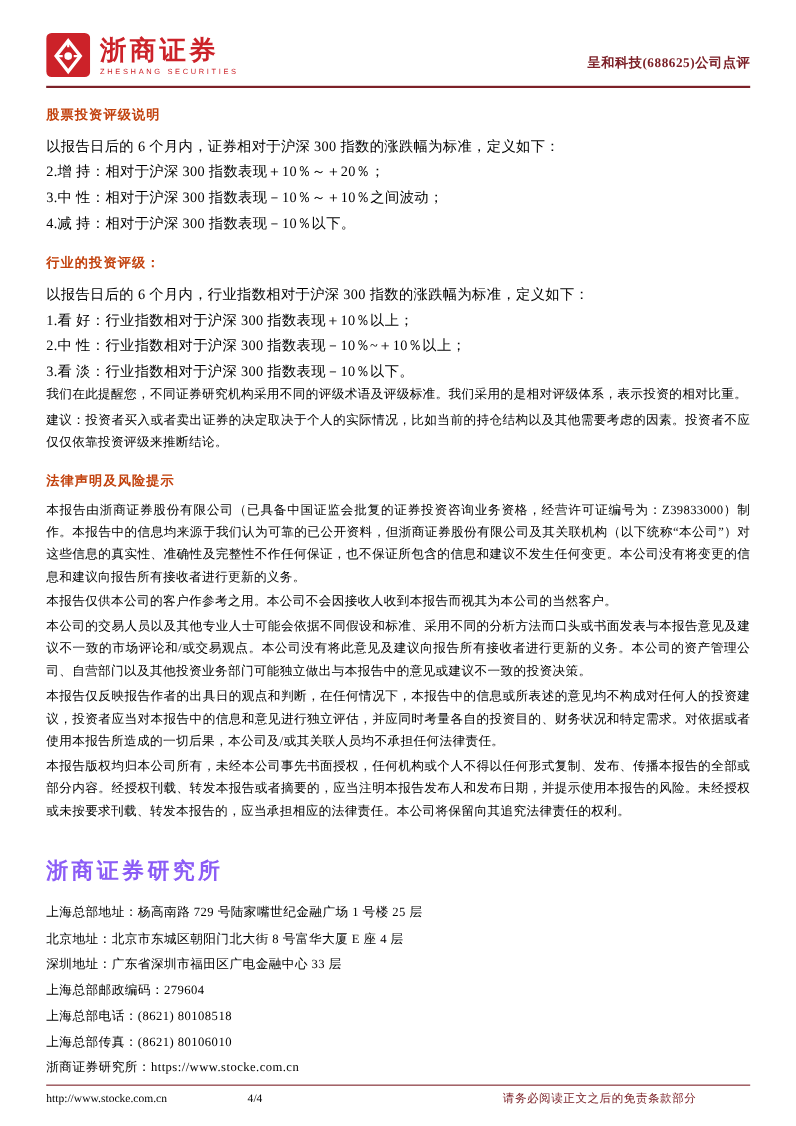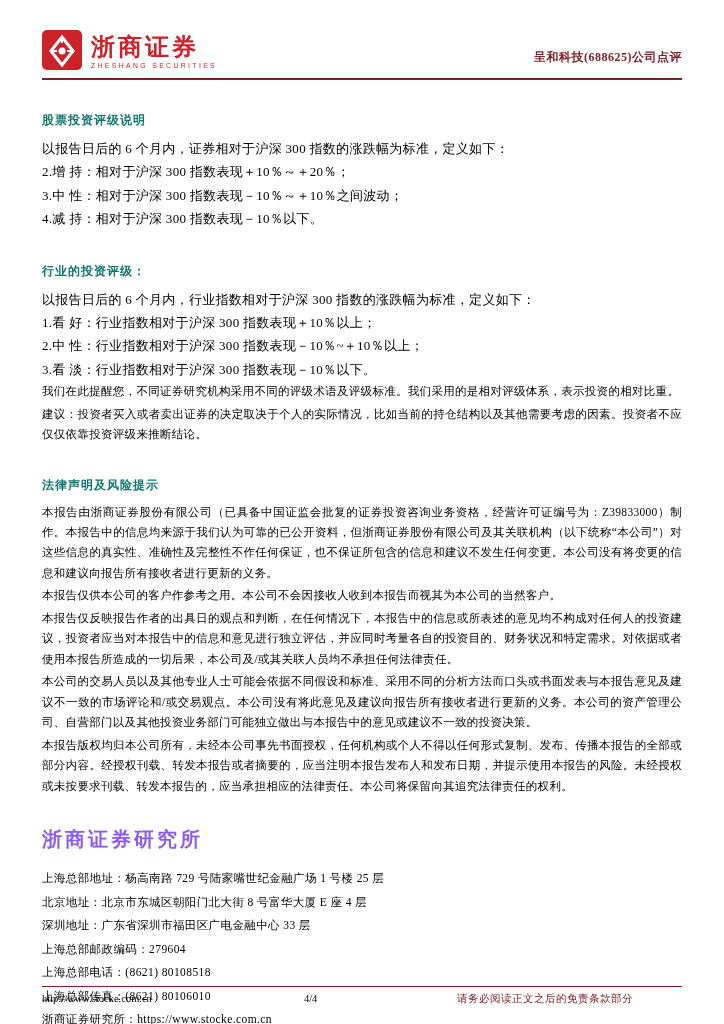--- a/index.html
+++ b/index.html
@@ -20,21 +20,21 @@
   .header { display: flex; justify-content: space-between; align-items: flex-end; }
   .logo { display: flex; align-items: flex-end; gap: 9px; }
   .seal { width: 40px; height: 40px; display: inline-block; flex: 0 0 auto; }
   .logo-text { display: flex; flex-direction: column; line-height: 1; }
   .logo-cn { color: #cc2229; font-weight: bold; font-size: 24px; letter-spacing: 3px; font-family: "Liberation Serif", serif; }
   .logo-en { color: #cc2229; font-size: 6.8px; letter-spacing: 2.4px; margin-top: 4px; font-family: "Liberation Sans", sans-serif; }
   .report-title { color: #7c2128; font-weight: bold; font-size: 12px; padding-bottom: 4px; letter-spacing: 0.5px; }
   .h-rule { border: none; border-top: 2px solid #7c2128; margin: 8px 0 0 0; }
 
   
-  .sec-heading { color: #0f766e; font-weight: bold; font-size: 12px; margin: 32px 0 8px 0; letter-spacing: 1px; }
+  .sec-heading { color: #c2410c; font-weight: bold; font-size: 12px; margin: 16px 0 8px 0; letter-spacing: 1px; }
   .body-line { font-size: 13px; line-height: 1.8; letter-spacing: 0.3px; }
   .body-para { font-size: 11.5px; line-height: 1.78; text-align: justify; margin: 0 0 2px 0; letter-spacing: 0.3px; }
   .rating-block { margin-bottom: 4px; }
 
   
   .institute-heading {
     color: #8b5cf6; font-weight: bold; font-size: 20px;
     letter-spacing: 3px; margin: 30px 0 14px 0;
   }
   .address-line { font-size: 11.5px; line-height: 2.05; letter-spacing: 0.4px; font-family: Liberation Serif, serif; }
@@ -42,21 +42,21 @@
   
   .footer {
     position: absolute; left: 42px; right: 42px; bottom: 18px;
     border-top: 1.5px solid #7c2128;
     padding-top: 5px;
     display: flex; align-items: baseline;
     font-size: 10.5px;
     gap: 12px;
   }
   .footer .f-left { flex: 1; text-align: left; color: #000; }
-  .footer .f-center { flex: 1; text-align: center; color: #000; }
+  .footer .f-center { flex: 1; text-align: left; color: #000; }
   .footer .f-right { flex: 1.6; text-align: center; color: #7c2128; letter-spacing: 0.5px; }
 </style>
 </head>
 <body>
 
 <div class="page">
   <div class="content">
 
     <div class="header">
       <div class="logo">
@@ -96,22 +96,22 @@
         <div class="body-line">3.看 淡：行业指数相对于沪深 300 指数表现－10％以下。</div>
         <p class="body-para">我们在此提醒您，不同证券研究机构采用不同的评级术语及评级标准。我们采用的是相对评级体系，表示投资的相对比重。</p>
         <p class="body-para">建议：投资者买入或者卖出证券的决定取决于个人的实际情况，比如当前的持仓结构以及其他需要考虑的因素。投资者不应仅仅依靠投资评级来推断结论。</p>
       </div>
     </div>
 
     <div>
       <div class="sec-heading">法律声明及风险提示</div>
       <p class="body-para">本报告由浙商证券股份有限公司（已具备中国证监会批复的证券投资咨询业务资格，经营许可证编号为：Z39833000）制作。本报告中的信息均来源于我们认为可靠的已公开资料，但浙商证券股份有限公司及其关联机构（以下统称“本公司”）对这些信息的真实性、准确性及完整性不作任何保证，也不保证所包含的信息和建议不发生任何变更。本公司没有将变更的信息和建议向报告所有接收者进行更新的义务。</p>
       <p class="body-para">本报告仅供本公司的客户作参考之用。本公司不会因接收人收到本报告而视其为本公司的当然客户。</p>
+      <p class="body-para">本公司的交易人员以及其他专业人士可能会依据不同假设和标准、采用不同的分析方法而口头或书面发表与本报告意见及建议不一致的市场评论和/或交易观点。本公司没有将此意见及建议向报告所有接收者进行更新的义务。本公司的资产管理公司、自营部门以及其他投资业务部门可能独立做出与本报告中的意见或建议不一致的投资决策。</p>
       <p class="body-para">本报告仅反映报告作者的出具日的观点和判断，在任何情况下，本报告中的信息或所表述的意见均不构成对任何人的投资建议，投资者应当对本报告中的信息和意见进行独立评估，并应同时考量各自的投资目的、财务状况和特定需求。对依据或者使用本报告所造成的一切后果，本公司及/或其关联人员均不承担任何法律责任。</p>
-      <p class="body-para">本公司的交易人员以及其他专业人士可能会依据不同假设和标准、采用不同的分析方法而口头或书面发表与本报告意见及建议不一致的市场评论和/或交易观点。本公司没有将此意见及建议向报告所有接收者进行更新的义务。本公司的资产管理公司、自营部门以及其他投资业务部门可能独立做出与本报告中的意见或建议不一致的投资决策。</p>
       <p class="body-para">本报告版权均归本公司所有，未经本公司事先书面授权，任何机构或个人不得以任何形式复制、发布、传播本报告的全部或部分内容。经授权刊载、转发本报告或者摘要的，应当注明本报告发布人和发布日期，并提示使用本报告的风险。未经授权或未按要求刊载、转发本报告的，应当承担相应的法律责任。本公司将保留向其追究法律责任的权利。</p>
     </div>
 
     <div>
       <div class="institute-heading">浙商证券研究所</div>
       <div class="address-line">上海总部地址：杨高南路 729 号陆家嘴世纪金融广场 1 号楼 25 层</div>
       <div class="address-line">北京地址：北京市东城区朝阳门北大街 8 号富华大厦 E 座 4 层</div>
       <div class="address-line">深圳地址：广东省深圳市福田区广电金融中心 33 层</div>
       <div class="address-line">上海总部邮政编码：279604</div>
       <div class="address-line">上海总部电话：(8621) 80108518</div>

